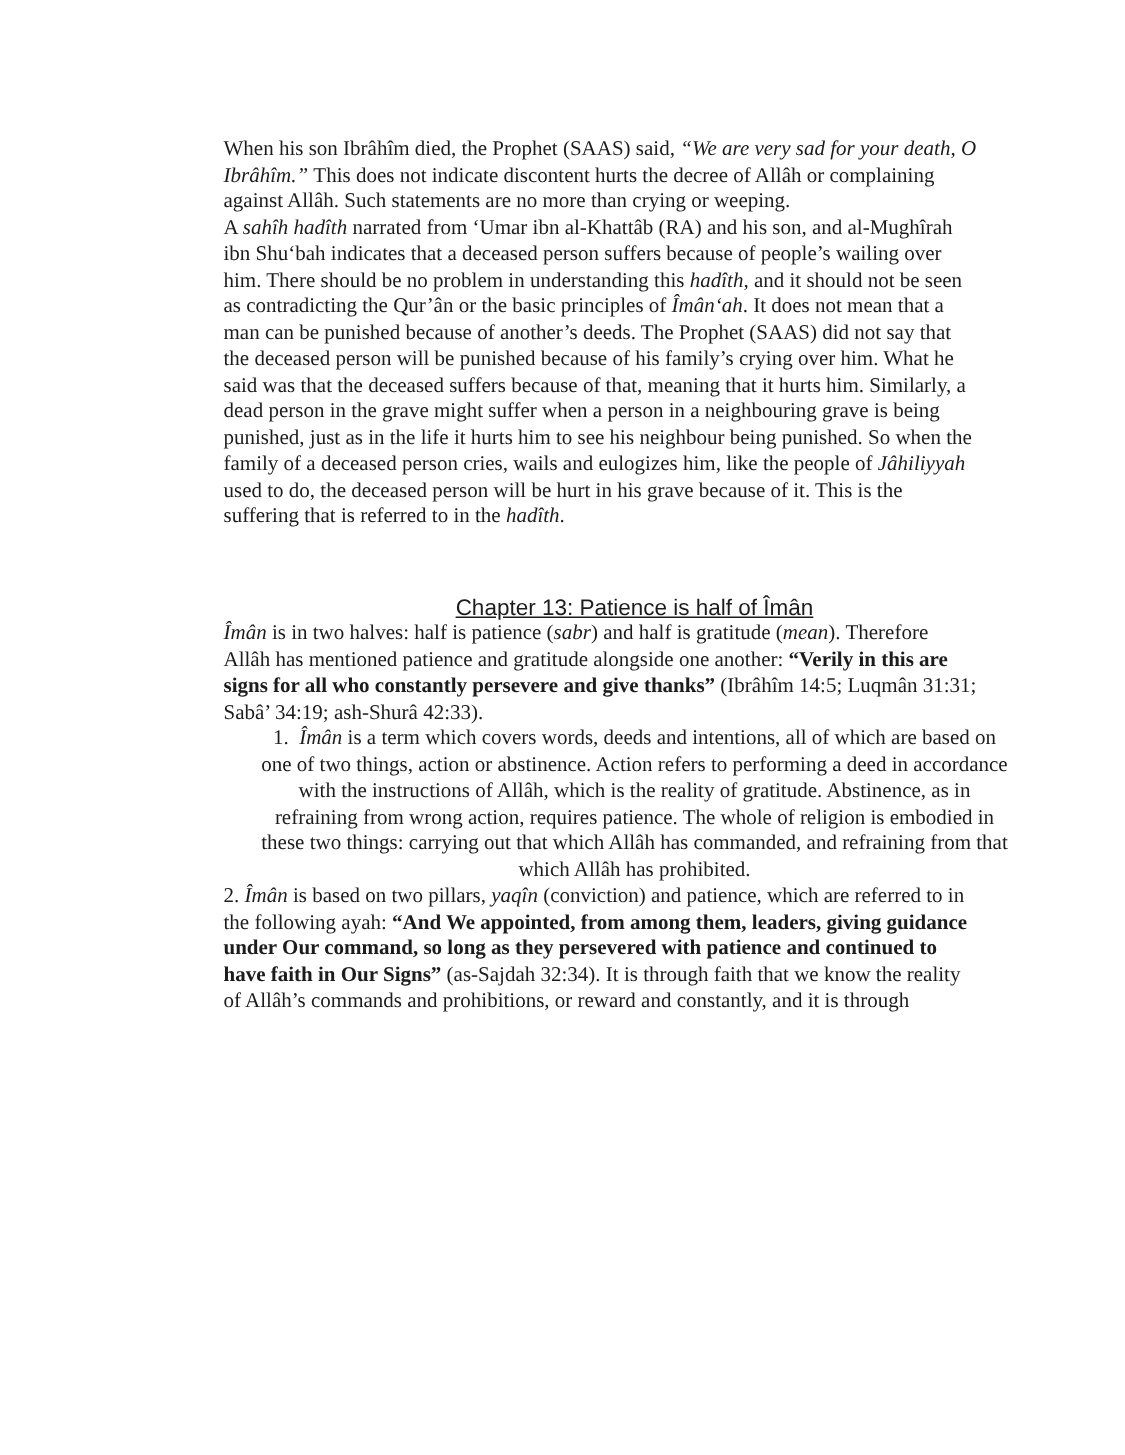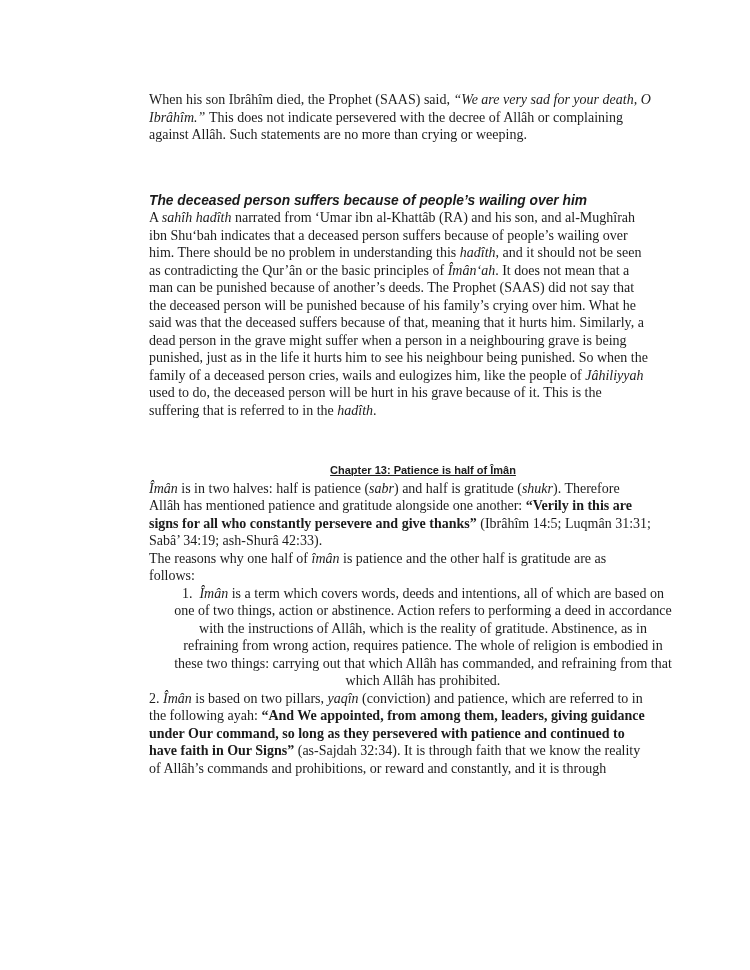--- a/index.html
+++ b/index.html
@@ -35,66 +35,63 @@
     font-style:italic;
     font-size:13.8px;
     line-height:17.5px;
     white-space:normal;
   }
   .para-wailing{margin-top:13px;}
   .chapter-heading{
     margin:0;
     margin-top:43px;
     font-family:"Liberation Sans","DejaVu Sans",sans-serif;
-    font-weight:700;
-    font-size:11px;
+    font-weight:400;
+    font-size:15px;
     line-height:17.5px;
     text-align:center;
     text-decoration:underline;
     white-space:normal;
   }
   .para-iman-halves{margin-top:53px;}
   .para-reasons{margin-top:14px;}
   .para-point1{margin-top:16px;text-align:center;}
   .para-point2{margin-top:12px;}
 </style>
 </head>
 <body>
 
 <div class="page">
   <div class="content">
 
     <p class="doc-para para-prophet"><span>When his son Ibrâhîm died, the Prophet (SAAS) said, </span><span class="run-i">“We are very sad for your death, O
-Ibrâhîm.” </span><span>This does not indicate persevered with the decree of Allâh or complaining
+Ibrâhîm.” </span><span>This does not indicate discontent hurts the decree of Allâh or complaining
 against Allâh. Such statements are no more than crying or weeping.</span></p>
 
-    <h3 class="section-heading">The deceased person suffers because of people’s wailing over him</h3>
 
     <p class="doc-para para-wailing"><span>A </span><span class="run-i">sahîh hadîth</span><span> narrated from ‘Umar ibn al-Khattâb (RA) and his son, and al-Mughîrah
 ibn Shu‘bah indicates that a deceased person suffers because of people’s wailing over
 him. There should be no problem in understanding this </span><span class="run-i">hadîth</span><span>, and it should not be seen
 as contradicting the Qur’ân or the basic principles of </span><span class="run-i">Îmân‘ah</span><span>. It does not mean that a
 man can be punished because of another’s deeds. The Prophet (SAAS) did not say that
 the deceased person will be punished because of his family’s crying over him. What he
 said was that the deceased suffers because of that, meaning that it hurts him. Similarly, a
 dead person in the grave might suffer when a person in a neighbouring grave is being
 punished, just as in the life it hurts him to see his neighbour being punished. So when the
 family of a deceased person cries, wails and eulogizes him, like the people of </span><span class="run-i">Jâhiliyyah</span><span>
 used to do, the deceased person will be hurt in his grave because of it. This is the
 suffering that is referred to in the </span><span class="run-i">hadîth</span><span>.</span></p>
 
     <h2 class="chapter-heading">Chapter 13: Patience is half of Îmân</h2>
 
-    <p class="doc-para para-iman-halves"><span class="run-i">Îmân</span><span> is in two halves: half is patience (</span><span class="run-i">sabr</span><span>) and half is gratitude (</span><span class="run-i">shukr</span><span>). Therefore
+    <p class="doc-para para-iman-halves"><span class="run-i">Îmân</span><span> is in two halves: half is patience (</span><span class="run-i">sabr</span><span>) and half is gratitude (</span><span class="run-i">mean</span><span>). Therefore
 Allâh has mentioned patience and gratitude alongside one another: </span><span class="run-b">“Verily in this are
 signs for all who constantly persevere and give thanks”</span><span> (Ibrâhîm 14:5; Luqmân 31:31;
 Sabâ’ 34:19; ash-Shurâ 42:33).</span></p>
 
-    <p class="doc-para para-reasons"><span>The reasons why one half of </span><span class="run-i">îmân</span><span> is patience and the other half is gratitude are as
-follows:</span></p>
 
     <p class="doc-para para-point1"><span>1.  </span><span class="run-i">Îmân</span><span> is a term which covers words, deeds and intentions, all of which are based on
 one of two things, action or abstinence. Action refers to performing a deed in accordance
 with the instructions of Allâh, which is the reality of gratitude. Abstinence, as in
 refraining from wrong action, requires patience. The whole of religion is embodied in
 these two things: carrying out that which Allâh has commanded, and refraining from that
 which Allâh has prohibited.</span></p>
 
     <p class="doc-para para-point2"><span>2. </span><span class="run-i">Îmân</span><span> is based on two pillars, </span><span class="run-i">yaqîn</span><span> (conviction) and patience, which are referred to in
 the following ayah: </span><span class="run-b">“And We appointed, from among them, leaders, giving guidance

